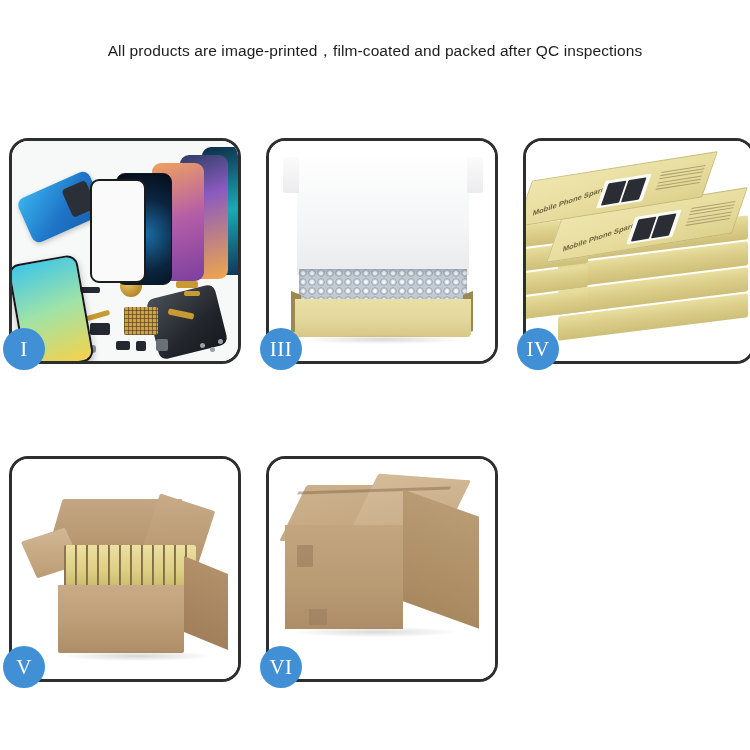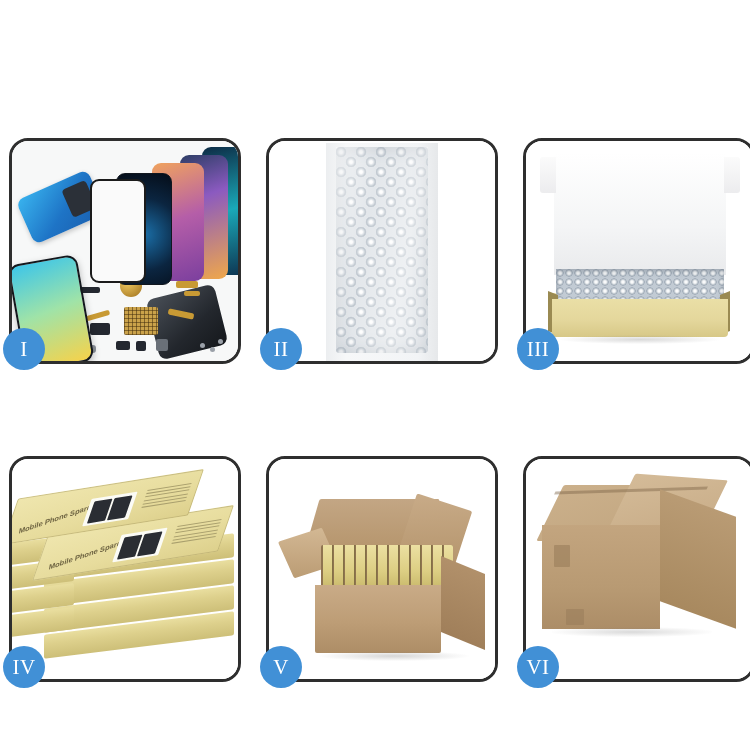--- a/index.html
+++ b/index.html
@@ -265,20 +265,21 @@
     position:absolute;left:26px;top:168px;width:160px;height:10px;
     background:radial-gradient(ellipse at 50% 50%, rgba(120,120,120,.28), transparent 74%);
   }
 </style>
 </head>
 <body>
 
 <div class="page">
 
   <div class="header">
+    <div class="subtitle">All products are image-printed，film-coated and packed after QC inspections</div>
   </div>
 
   <div class="grid">
 
     <div class="card">
       <div class="card-clip p1">
         <div class="ph ph-teal"></div>
         <div class="ph ph-orange"></div>
         <div class="ph ph-purple"></div>
         <div class="ph ph-dark"></div>
@@ -300,28 +301,20 @@
           <div class="pt" style="left:84px;top:70px;width:12px;height:12px;background:#6a7078;"></div>
           <div class="pt" style="left:8px;top:76px;width:16px;height:8px;background:#8c929a;border-radius:3px;"></div>
           <div class="pt" style="left:128px;top:74px;width:5px;height:5px;background:#9aa0a8;border-radius:50%;"></div>
           <div class="pt" style="left:138px;top:78px;width:5px;height:5px;background:#9aa0a8;border-radius:50%;"></div>
           <div class="pt" style="left:146px;top:70px;width:5px;height:5px;background:#9aa0a8;border-radius:50%;"></div>
         </div>
       </div>
       <div class="badge">I</div>
     </div>
 
-    <div class="card">
-      <div class="card-clip p2">
-        <div class="bw-outer"></div>
-        <div class="bw"></div>
-        <div class="bw-sheen"></div>
-      </div>
-      <div class="badge">II</div>
-    </div>
 
     <div class="card">
       <div class="card-clip p3">
         <div class="b3-lid"></div>
         <div class="b3-rim"></div>
         <div class="b3-wrap"></div>
         <div class="b3-lf"></div>
         <div class="b3-rf"></div>
         <div class="b3-front"></div>
         <div class="b3-shadow"></div>

